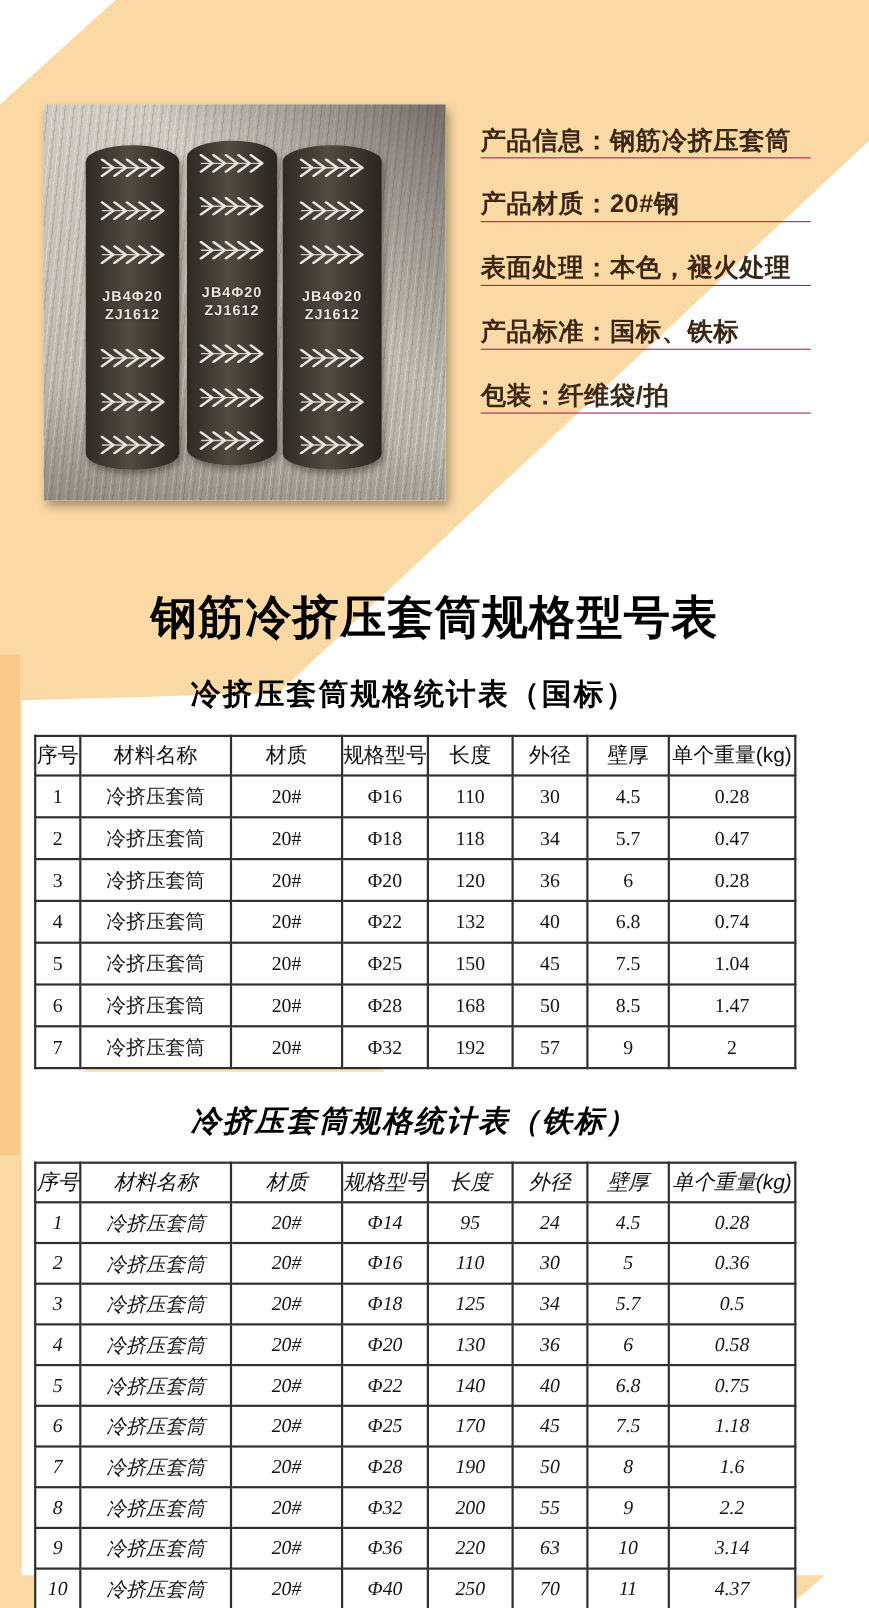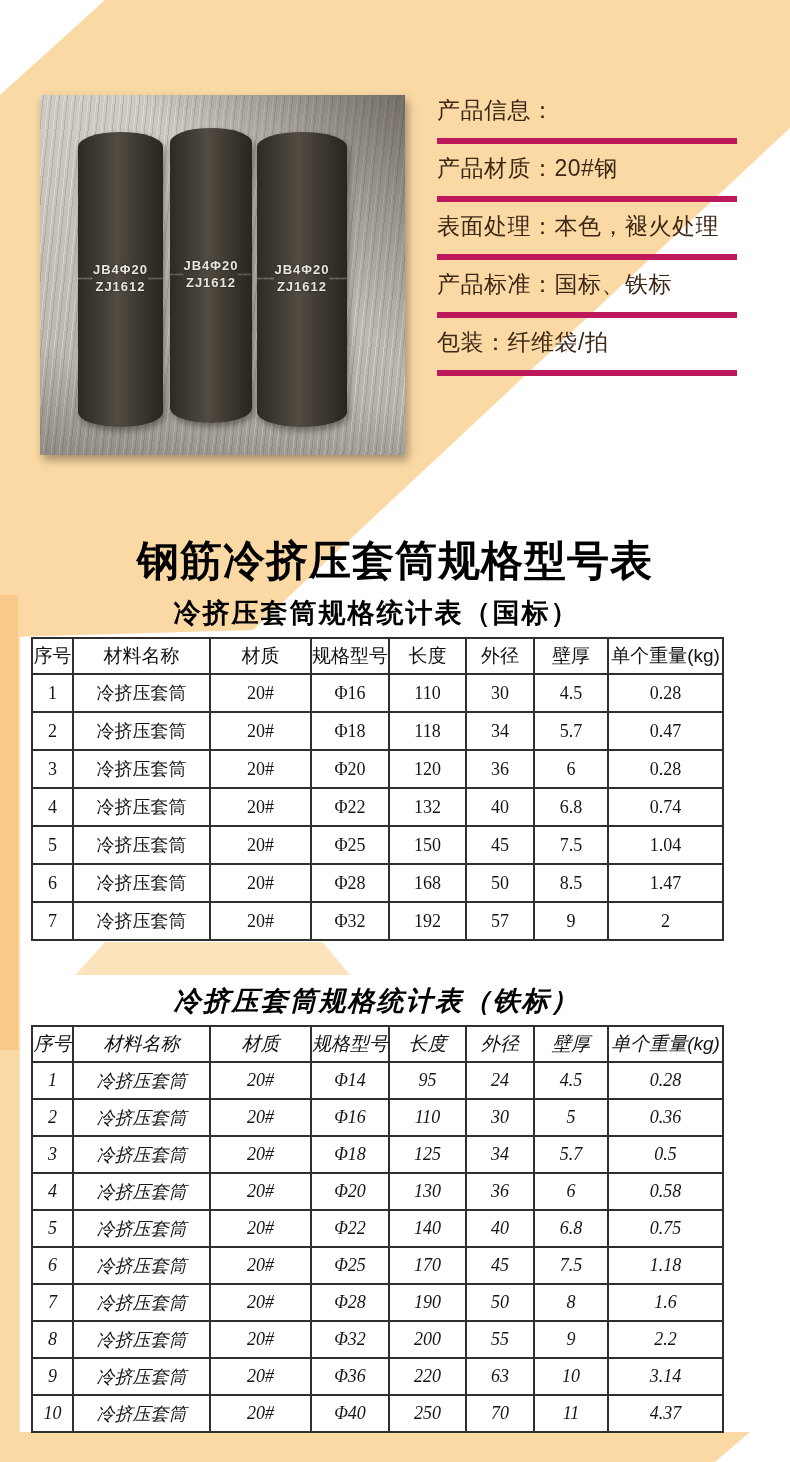--- a/index.html
+++ b/index.html
@@ -41,56 +41,56 @@
   .photo::after{
     content:'';position:absolute;inset:0;
     background:
       linear-gradient(225deg, rgba(38,32,26,.55), transparent 38%),
       linear-gradient(10deg, rgba(38,32,26,.25), transparent 26%);
   }
   .cyl{
     position:absolute;top:37px;height:295px;z-index:2;
     background:linear-gradient(90deg,#2d2a25 0%,#3b372f 18%,#514b41 46%,#3a352d 76%,#282520 100%);
     border-radius:50% / 5%;
-    display:flex;flex-direction:row;justify-content:space-between;align-items:center;
+    display:flex;flex-direction:column;justify-content:space-between;align-items:center;
     padding:12px 0 14px;
     box-shadow:2px 4px 6px rgba(40,35,28,.45);
   }
   .cyl1{left:38px;width:85px;}
   .cyl2{left:130px;width:82px;top:33px;}
   .cyl3{left:217px;width:90px;}
   .chev{width:62px;height:17px;display:block;}
   .cyl-text{
     color:#e9e6df;font-size:13px;line-height:1.25;text-align:center;
     font-weight:700;letter-spacing:1px;white-space:pre-line;
     text-shadow:0 0 2px rgba(0,0,0,.6);
   }
 
   
   .info-panel{position:absolute;left:437px;top:86px;width:300px;}
   .info-row{
-    height:58px;display:flex;align-items:flex-end;padding-bottom:12px;
-    border-bottom:6px solid #be185d;
-    font-size:23px;font-weight:400;color:var(--info-text);
+    height:58px;display:flex;align-items:flex-end;padding-bottom:0;
+    border-bottom:1px solid #be185d;
+    font-size:23px;font-weight:700;color:var(--info-text);
     white-space:pre;letter-spacing:.5px;
   }
 
   
   .main-title{
     position:absolute;left:0;right:0;top:533px;margin:0;
     text-align:center;font-size:42px;font-weight:800;color:var(--title-black);
     letter-spacing:1px;
   }
 
   
   .table-block{position:absolute;left:31px;width:691px;}
   .table-block-gb{top:594px;}
   .table-block-tb{top:982px;font-style:italic;}
   .tbl-title{
-    margin:0;height:38px;line-height:38px;text-align:center;
+    margin:18px;height:38px;line-height:38px;text-align:center;
     font-family:"Liberation Serif", serif;font-size:27px;font-weight:600;
     color:#000;letter-spacing:2px;
   }
   table.spec{
     width:691px;margin-top:5px;border-collapse:collapse;table-layout:fixed;
     background:var(--panel-white);
   }
   table.spec th,table.spec td{
     border:2px solid var(--table-border);text-align:center;vertical-align:middle;padding:0;
   }
@@ -180,21 +180,21 @@
     <svg class="chev" viewBox="0 0 64 18">
         <use href="#chev-sym"></use>
       </svg>
     <svg class="chev" viewBox="0 0 64 18">
         <use href="#chev-sym"></use>
       </svg>
   </div>
 </div>
 
 <div class="info-panel">
-    <div class="info-row"><span>产品信息：</span></div>
+    <div class="info-row"><span>产品信息：</span><span>钢筋冷挤压套筒</span></div>
     <div class="info-row"><span>产品材质：</span><span>20#钢</span></div>
     <div class="info-row"><span>表面处理：</span><span>本色，褪火处理</span></div>
     <div class="info-row"><span>产品标准：</span><span>国标、铁标</span></div>
     <div class="info-row"><span>包装：</span><span>纤维袋/拍</span></div>
   </div>
 
 <h1 class="main-title">钢筋冷挤压套筒规格型号表</h1>
 
 <section class="table-block table-block-gb">
   <h2 class="tbl-title">冷挤压套筒规格统计表（国标）</h2>

